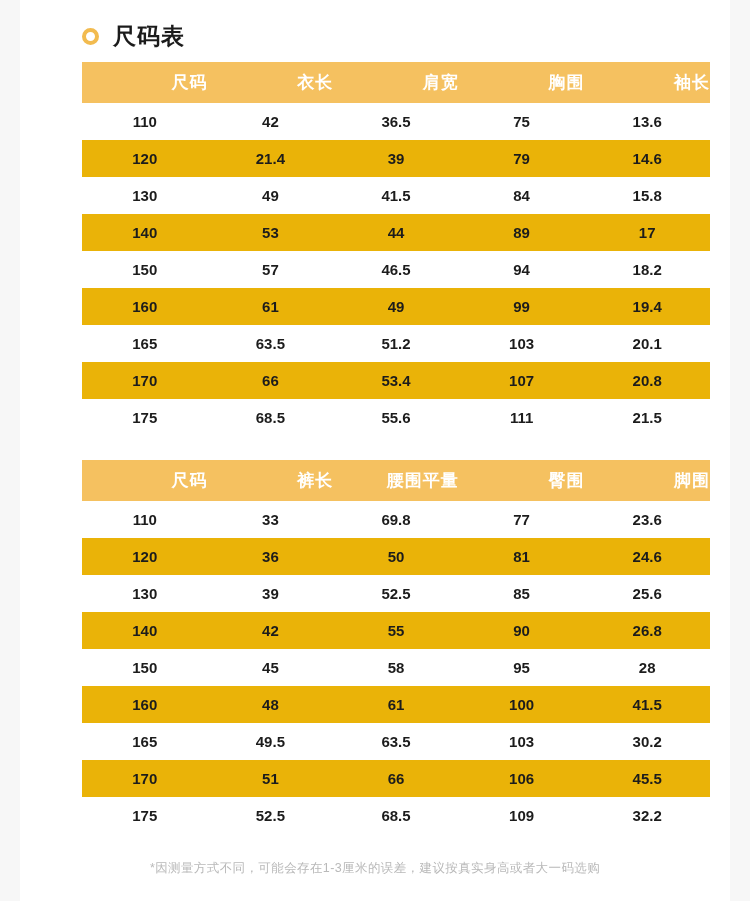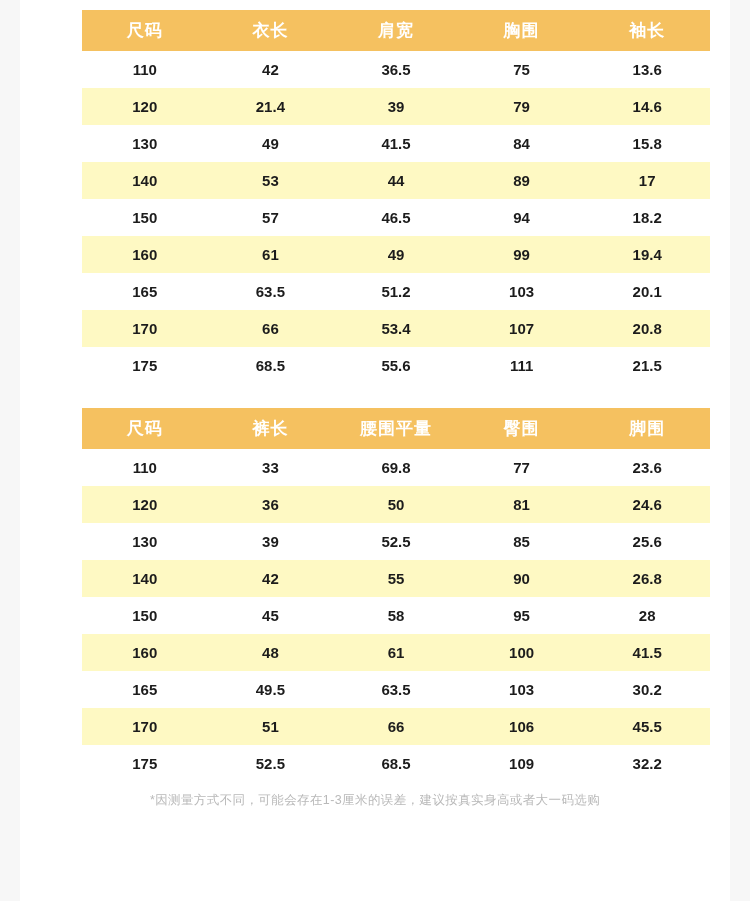--- a/index.html
+++ b/index.html
@@ -53,57 +53,61 @@
     width: 628px;
     border-collapse: collapse;
     table-layout: fixed;
   }
   table.size-table thead th {
     background: #f5c160;
     color: #ffffff;
     font-size: 17px;
     font-weight: bold;
     height: 41px;
-    text-align: center;
+    text-align: right;
     letter-spacing: 1px;
     padding: 0;
   }
   table.size-table tbody td {
     height: 37px;
     text-align: center;
     font-size: 15px;
     color: #1c1c1c;
     font-weight: bold;
     padding: 0;
     background: #ffffff;
   }
   table.size-table tbody tr.alt td {
-    background: #fef9c3;
+    background: #eab308;
   }
   .gap-between {
     height: 24px;
   }
   .top-gap {
     height: 10px;
   }
   
   .footnote {
-    margin-top: 10px;
+    margin-top: 26px;
     text-align: center;
     font-size: 12.5px;
     color: #b9b9b9;
     letter-spacing: 0.4px;
     padding: 0 20px;
   }
 </style>
 </head>
 <body>
 
 <div class="page">
 
+  <div class="title-row">
+    <span class="ring-icon"></span>
+    <span class="title-text">尺码表</span>
+  </div>
 
   <div class="top-gap"></div>
 
   <div class="table-wrap">
     <table class="size-table">
       <thead>
         <tr id="t0-head">
             <th>尺码</th>
             <th>衣长</th>
             <th>肩宽</th>

